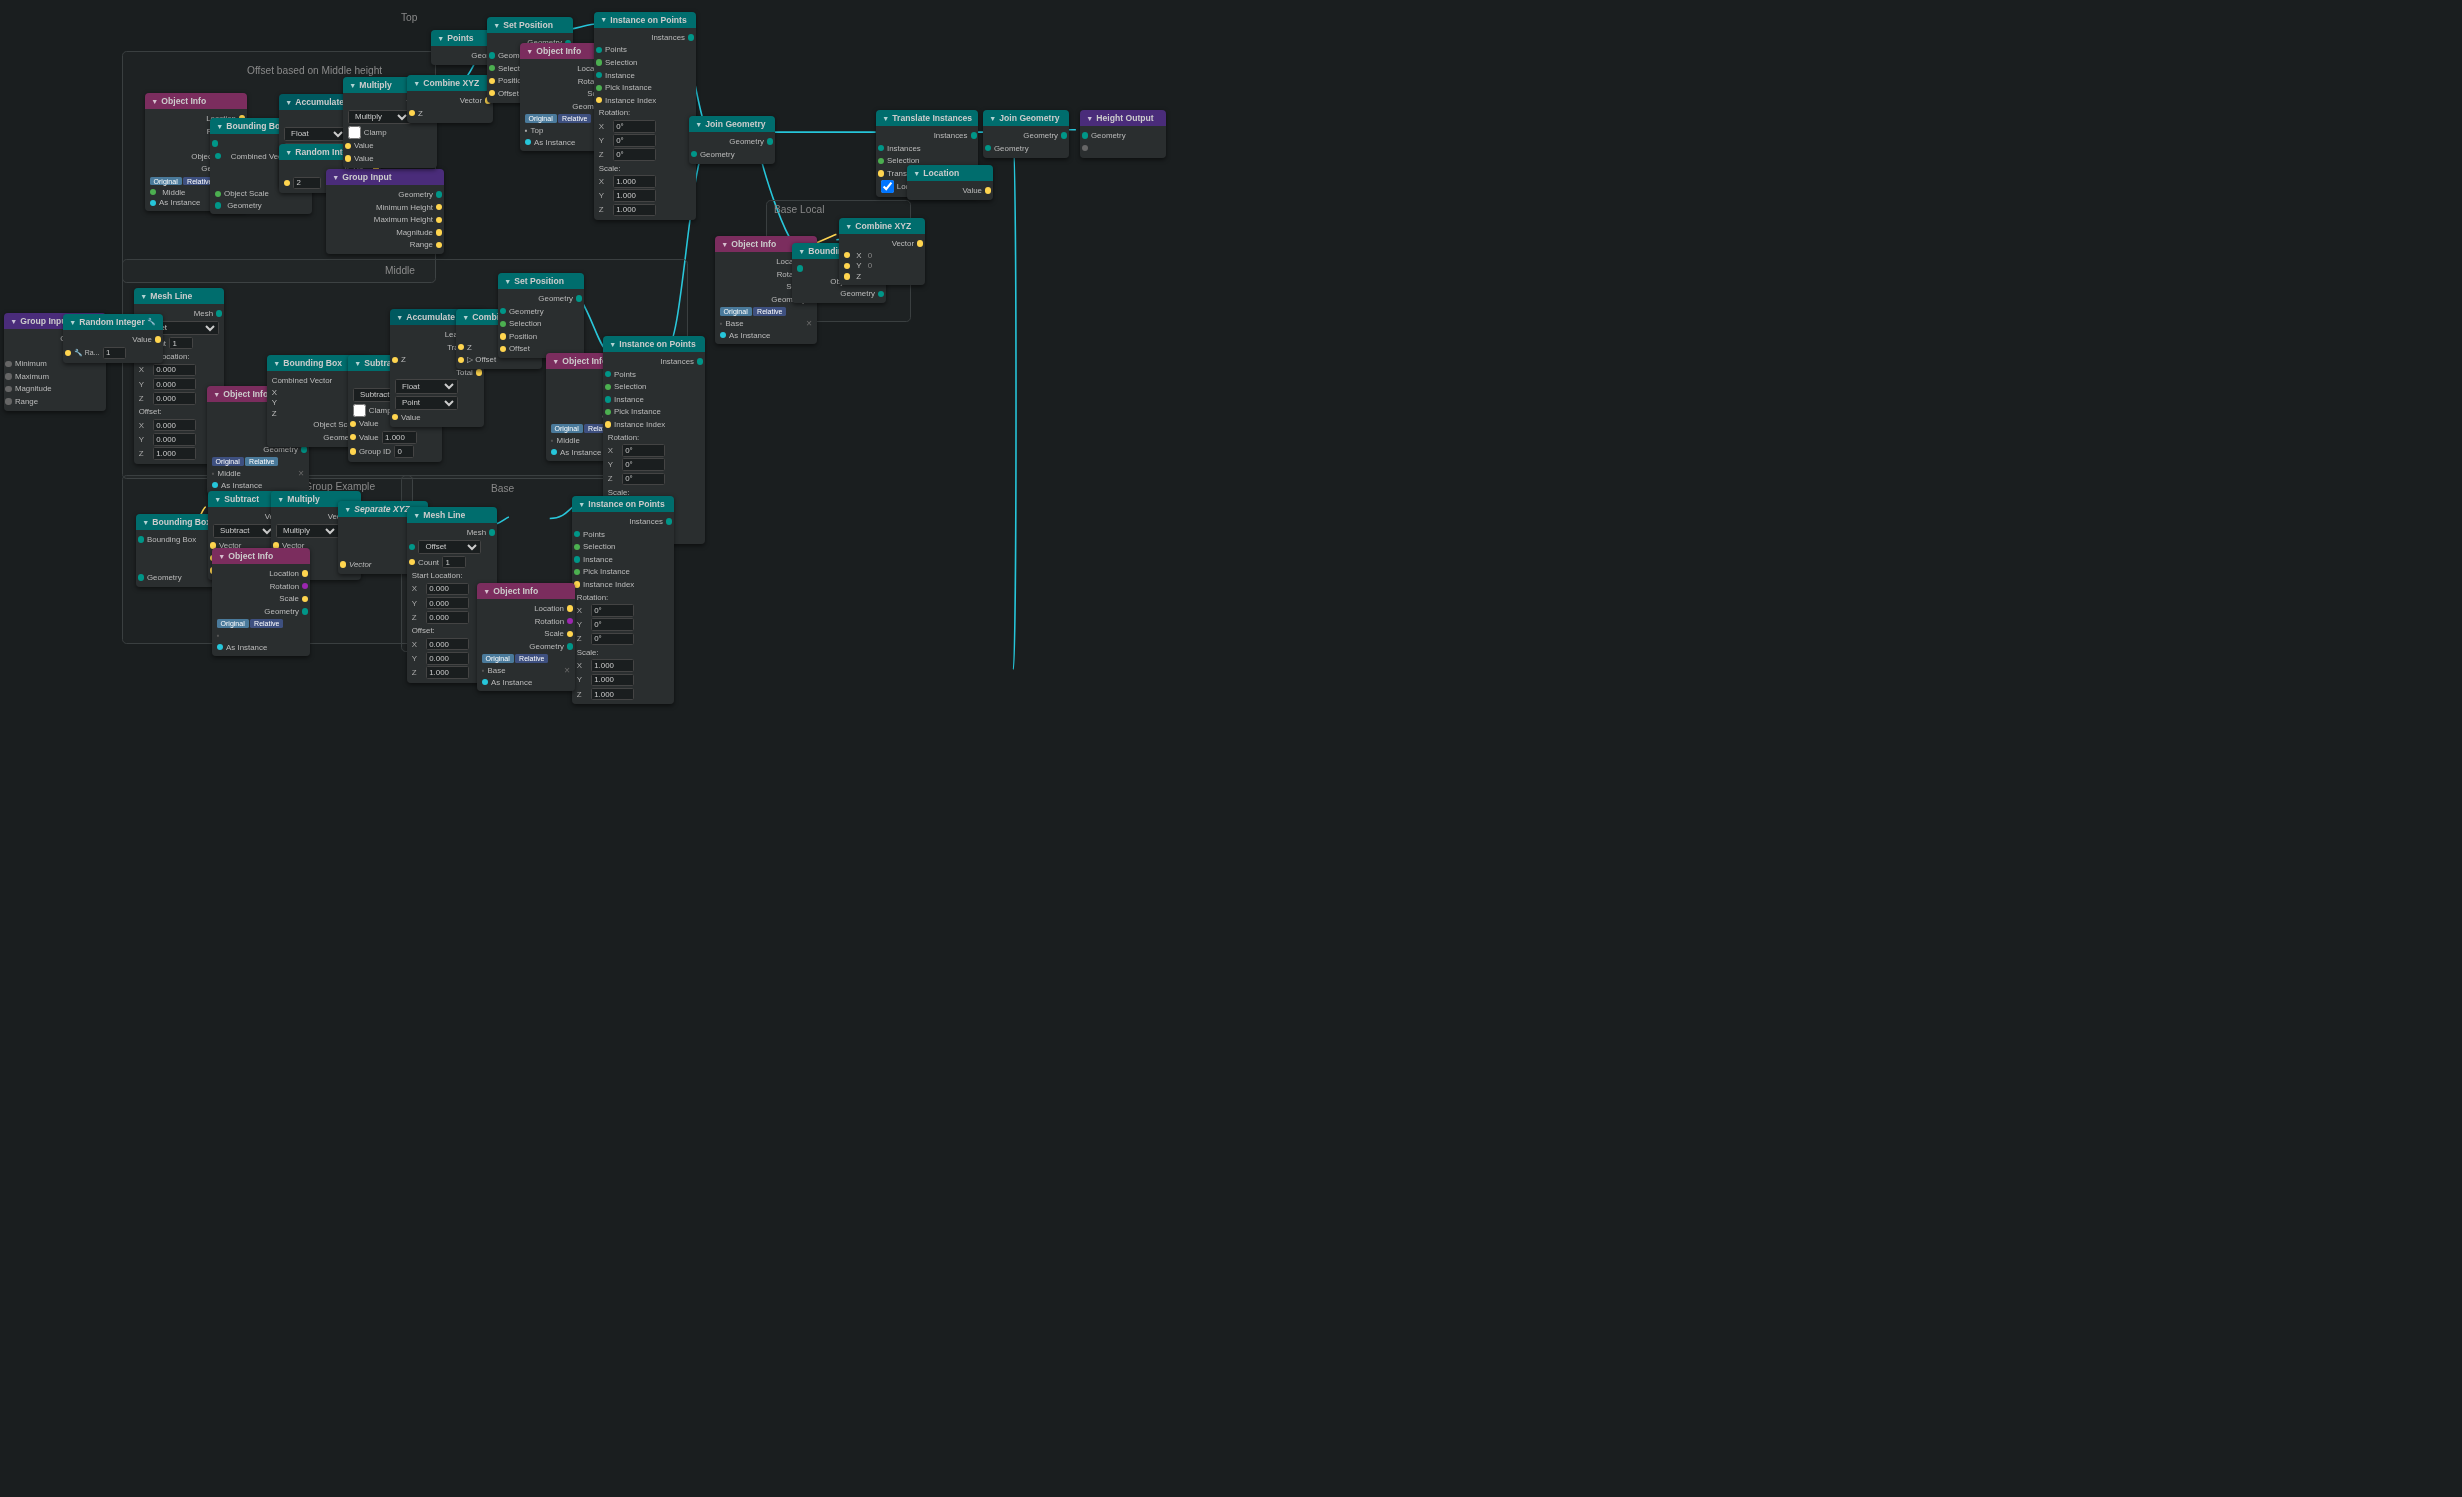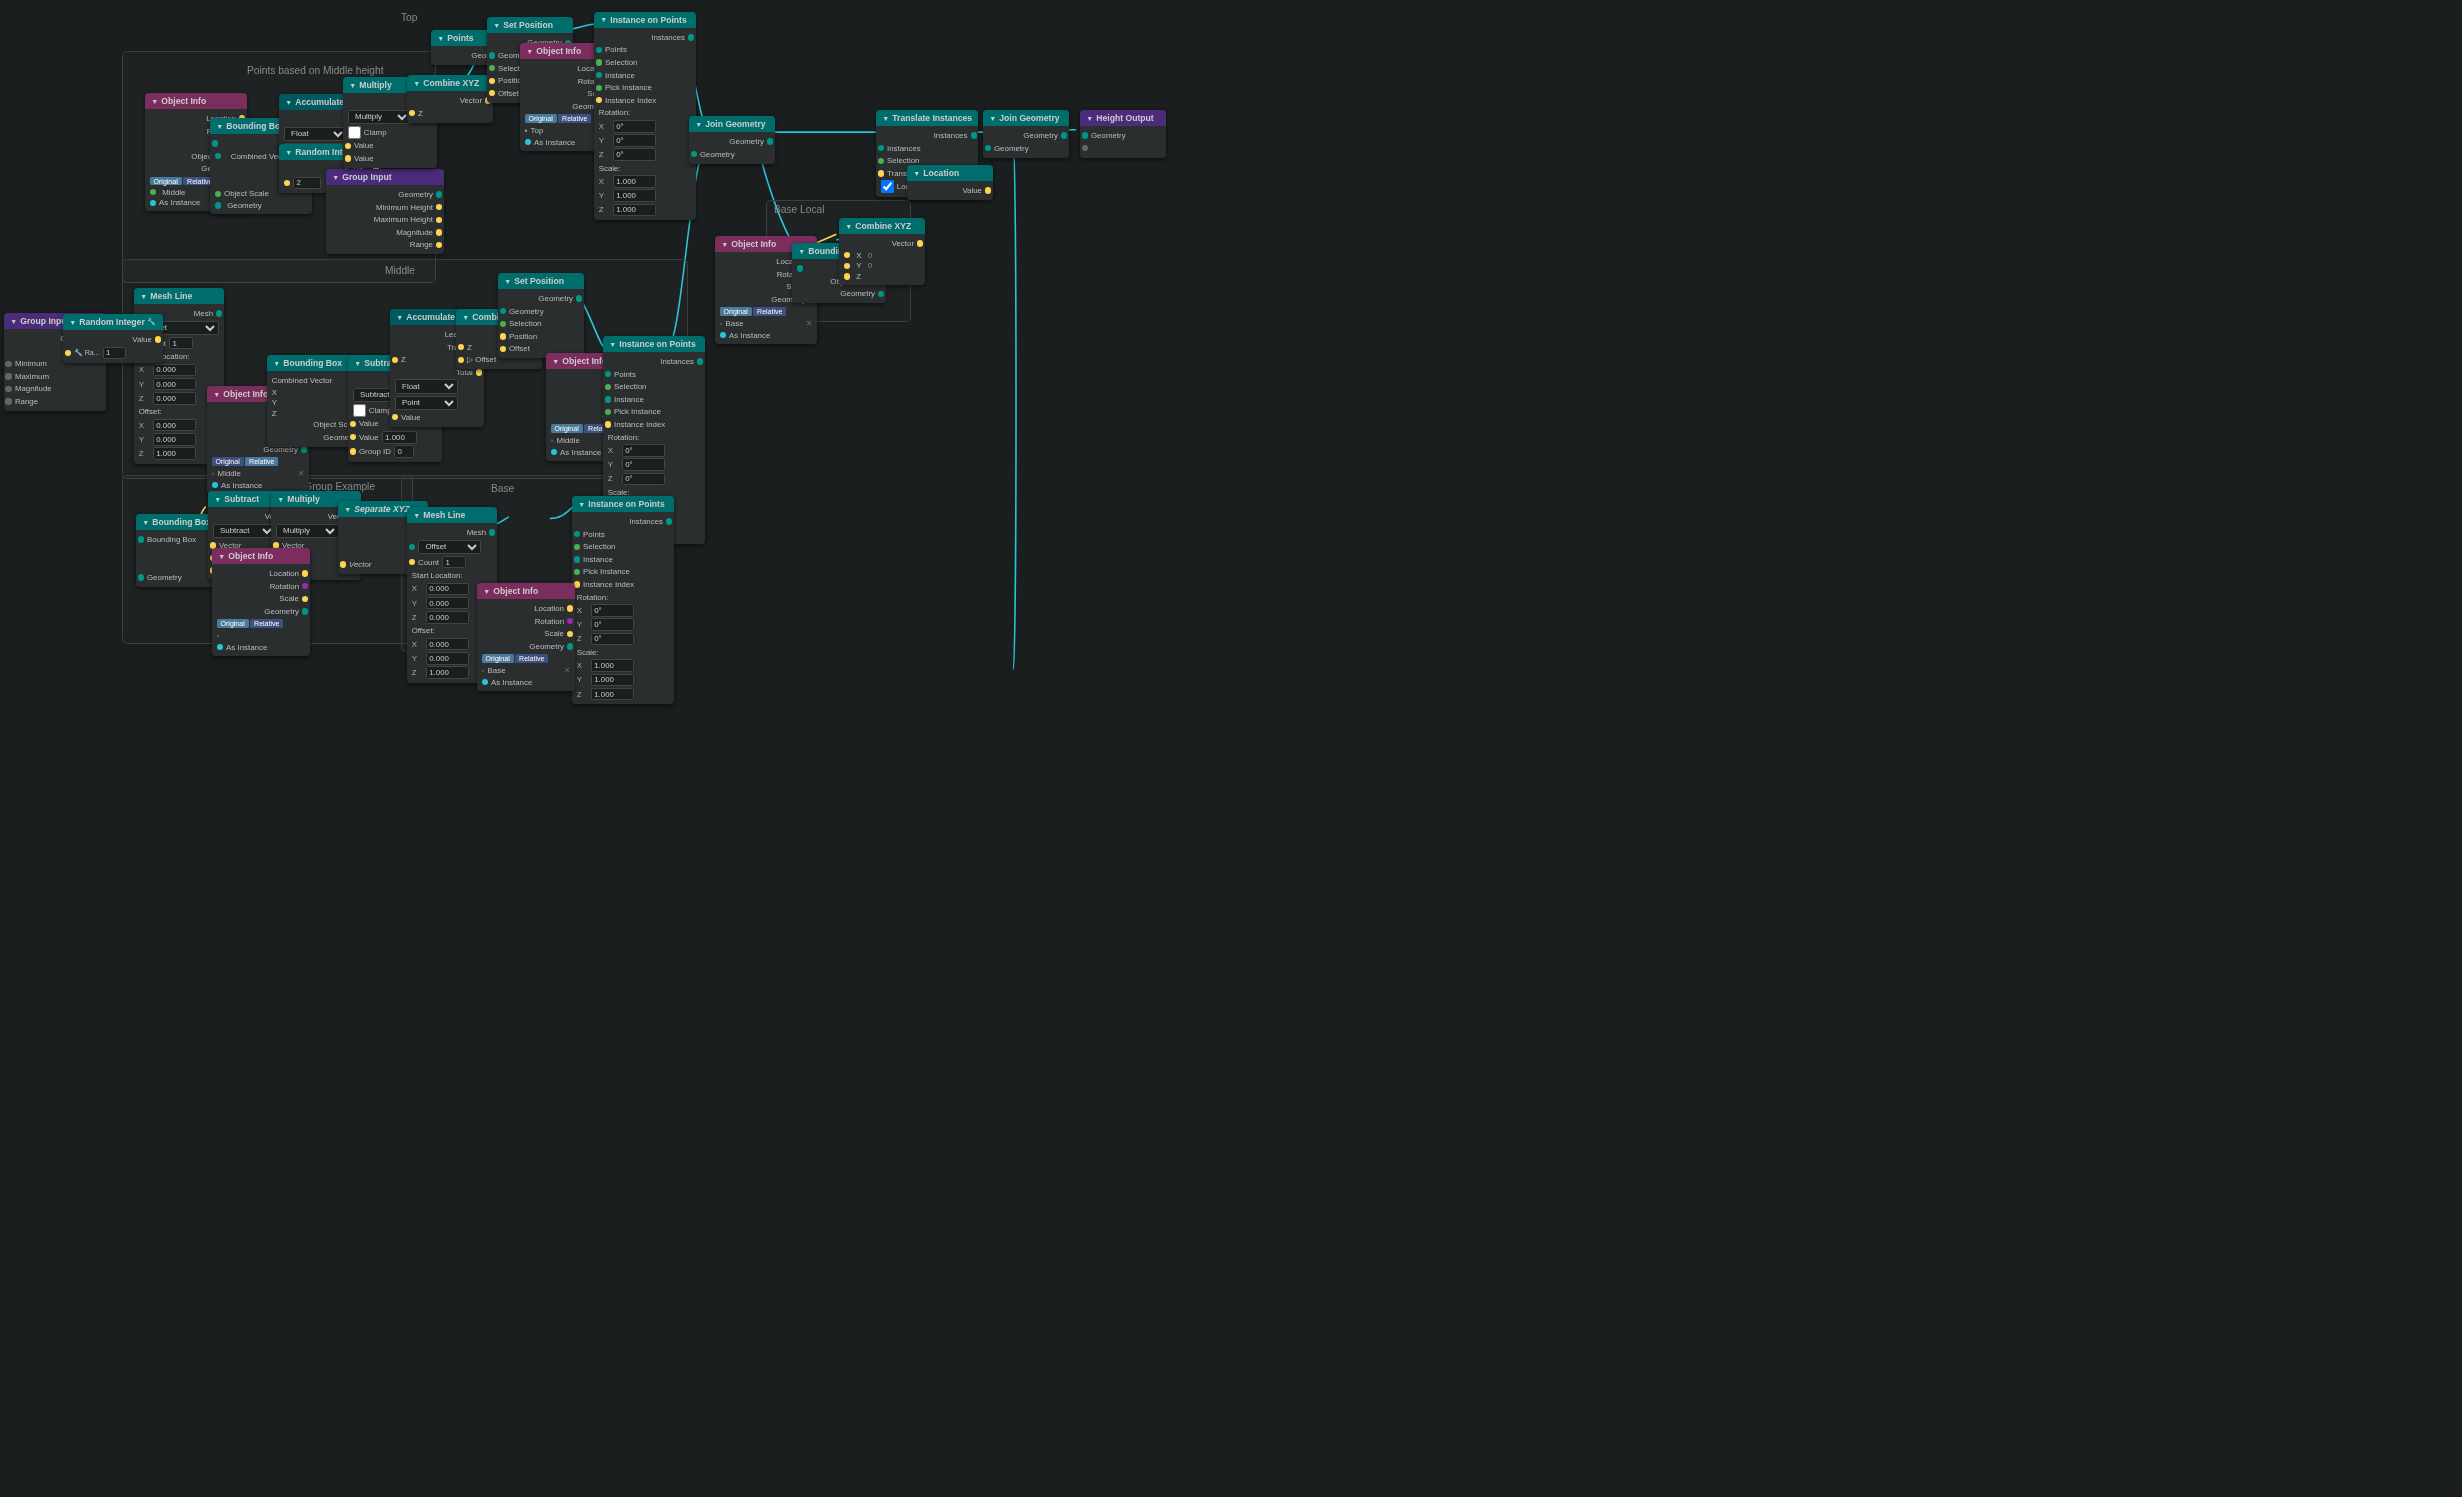--- a/index.html
+++ b/index.html
@@ -243,21 +243,21 @@
   <path class="conn-teal" d="M 400,658 C 420,658 428,660 435,665"></path>
   <path class="conn-teal" d="M 455,670 C 470,670 480,670 488,670"></path>
 
   <path class="conn-teal" d="M 1290,180 C 1295,180 1295,850 1290,852" stroke-width="1.5"></path>
 </svg>
 
 <div class="group-label" style="top:11.8px; left:401px;">Top</div>
 <div class="group-label" style="top:265px; left:385px;">Middle</div>
 <div class="group-label" style="top:483px; left:491px;">Base</div>
 <div class="group-label" style="top:481px; left:238px;">Bounding Box Group Example</div>
-<div class="group-label" style="top:65px; left:247px;">Points based on Middle height</div>
+<div class="group-label" style="top:65px; left:247px;">Offset based on Middle height</div>
 
 <div class="group-frame" style="top:51px; left:122px; width:314px; height:232px;"></div>
 <div class="group-frame" style="top:259px; left:122px; width:566px; height:220px;"></div>
 <div class="group-frame" style="top:475px; left:122px; width:291px; height:169px;"></div>
 <div class="group-frame" style="top:475px; left:401px; width:267px; height:177px;"></div>
 <div class="group-frame" style="top:200px; left:766px; width:145px; height:122px;"></div>
 
 <div class="node" style="left:145px; top:93px;">
   <div class="node-header hdr-pink">
     <span class="arrow">▼</span>

